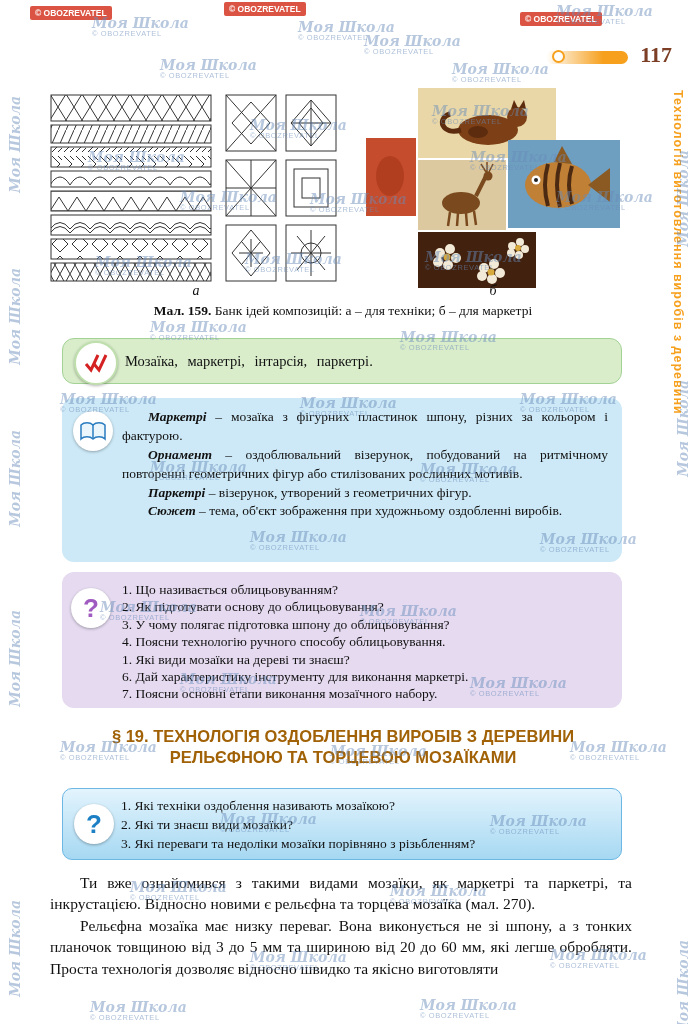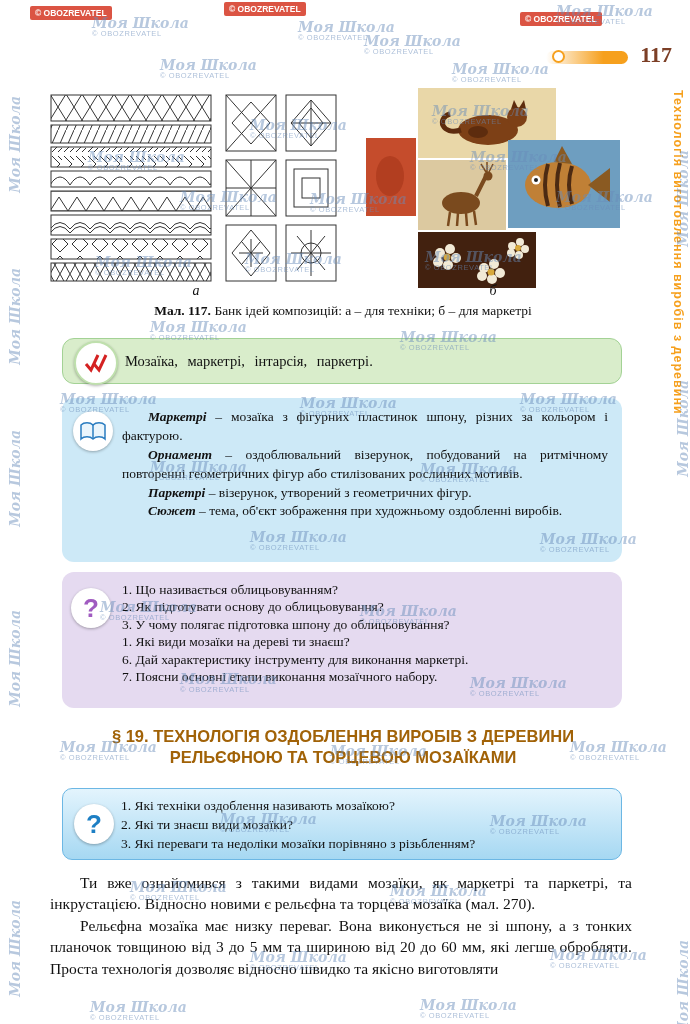--- a/index.html
+++ b/index.html
@@ -378,21 +378,21 @@
           <circle cx="145" cy="165" r="4"></circle>
       </g>
       <circle cx="81" cy="169" r="3.5" fill="#d8a93c"></circle>
       <circle cx="125" cy="184" r="3.5" fill="#d8a93c"></circle>
       <circle cx="152" cy="160" r="3" fill="#d8a93c"></circle>
     </svg>
   </div>
 
   <div class="fig-label fig-label-a">а</div>
   <div class="fig-label fig-label-b">б</div>
-  <div class="fig-caption"><b>Мал. 117.</b><span> Банк ідей композицій: а – для техніки; б – для маркетрі</span></div>
+  <div class="fig-caption"><b>Мал. 159.</b><span> Банк ідей композицій: а – для техніки; б – для маркетрі</span></div>
 
   <div class="box box-terms">
     <div class="icon-circle">
       <svg width="26" height="26" viewBox="0 0 26 26">
         <path d="M3 14 L8 20 L15 5" stroke="#d42222" stroke-width="3" fill="none"></path>
         <path d="M11 14 L16 20 L23 5" stroke="#d42222" stroke-width="3" fill="none"></path>
       </svg>
     </div>
     <span>Мозаїка, маркетрі, інтарсія, паркетрі.</span>
   </div>
@@ -410,20 +410,21 @@
     <p><span class="term">Сюжет</span><span> – тема, об'єкт зображення при художньому оздобленні виробів.</span></p>
   </div>
 
   <div class="box box-questions">
     <div class="icon-circle">
       <span class="qmark" style="color:#a05bc0;">?</span>
     </div>
     <div>1. Що називається облицьовуванням?</div>
     <div>2. Як підготувати основу до облицьовування?</div>
     <div>3. У чому полягає підготовка шпону до облицьовування?</div>
+    <div>4. Поясни технологію ручного способу облицьовування.</div>
     <div>1. Які види мозаїки на дереві ти знаєш?</div>
     <div>6. Дай характеристику інструменту для виконання маркетрі.</div>
     <div>7. Поясни основні етапи виконання мозаїчного набору.</div>
   </div>
 
   <div class="section-heading">
     <div>§ 19. ТЕХНОЛОГІЯ ОЗДОБЛЕННЯ ВИРОБІВ З ДЕРЕВИНИ</div>
     <div>РЕЛЬЄФНОЮ ТА ТОРЦЕВОЮ МОЗАЇКАМИ</div>
   </div>
 

